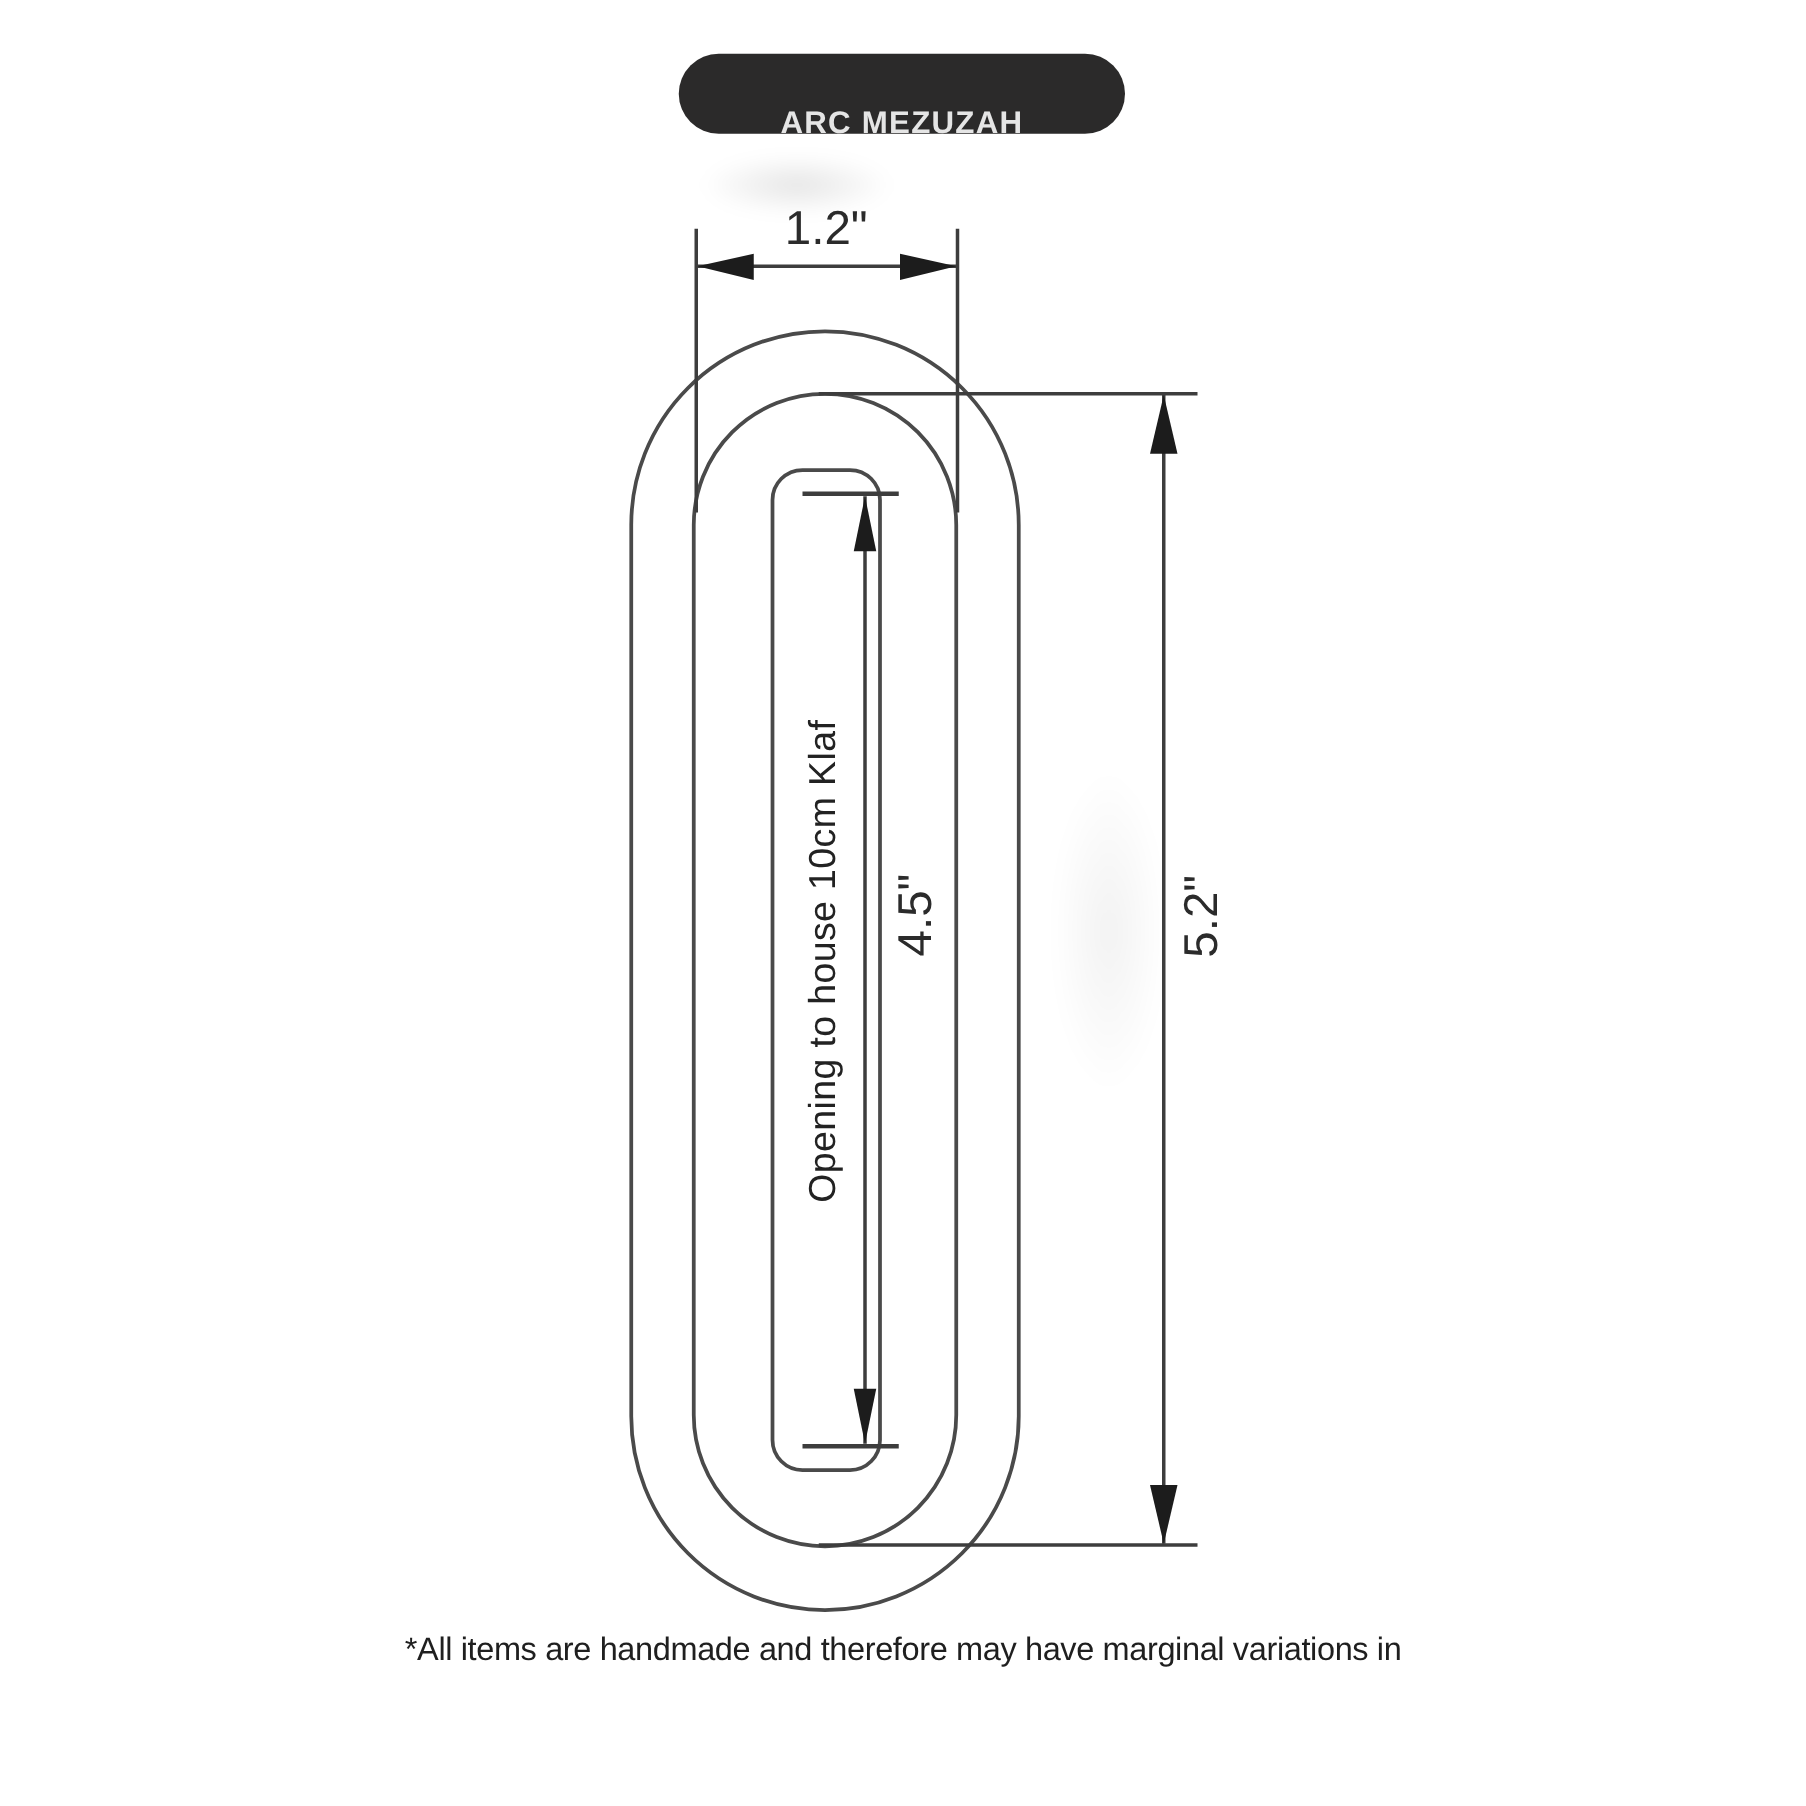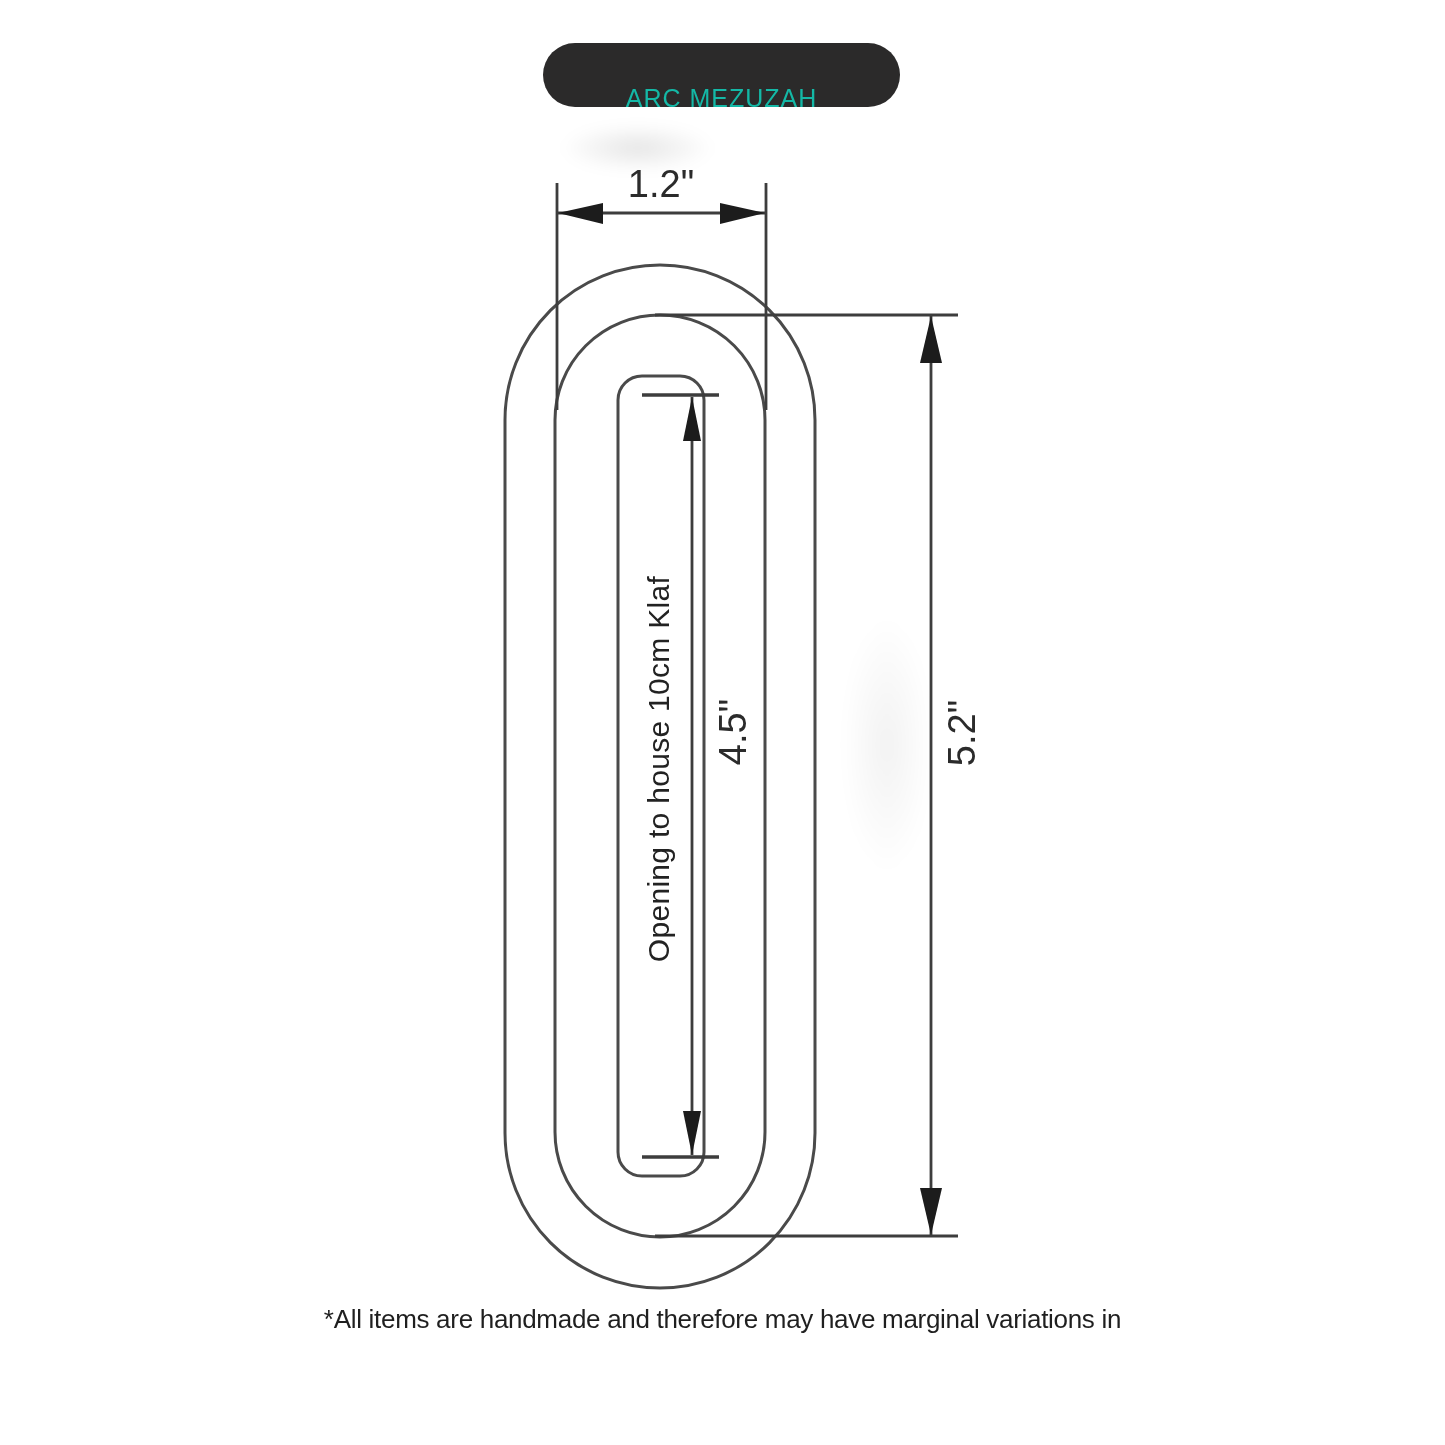--- a/index.html
+++ b/index.html
@@ -22,24 +22,24 @@
     top: 43px;
     width: 357px;
     height: 64px;
     border-radius: 33px;
     background: #2b2a2a;
     display: flex;
     align-items: center;
     justify-content: center;
   }
   .badge-label {
-    color: #14b8a6;
+    color: #e5e5e5;
     font-size: 25px;
     letter-spacing: 1px;
-    font-weight: 400;
+    font-weight: 700;
     margin-top: 46px;
   }
   
   svg.drawing {
     position: absolute;
     left: 0;
     top: 0;
   }
   .shape {
     fill: #ffffff;

